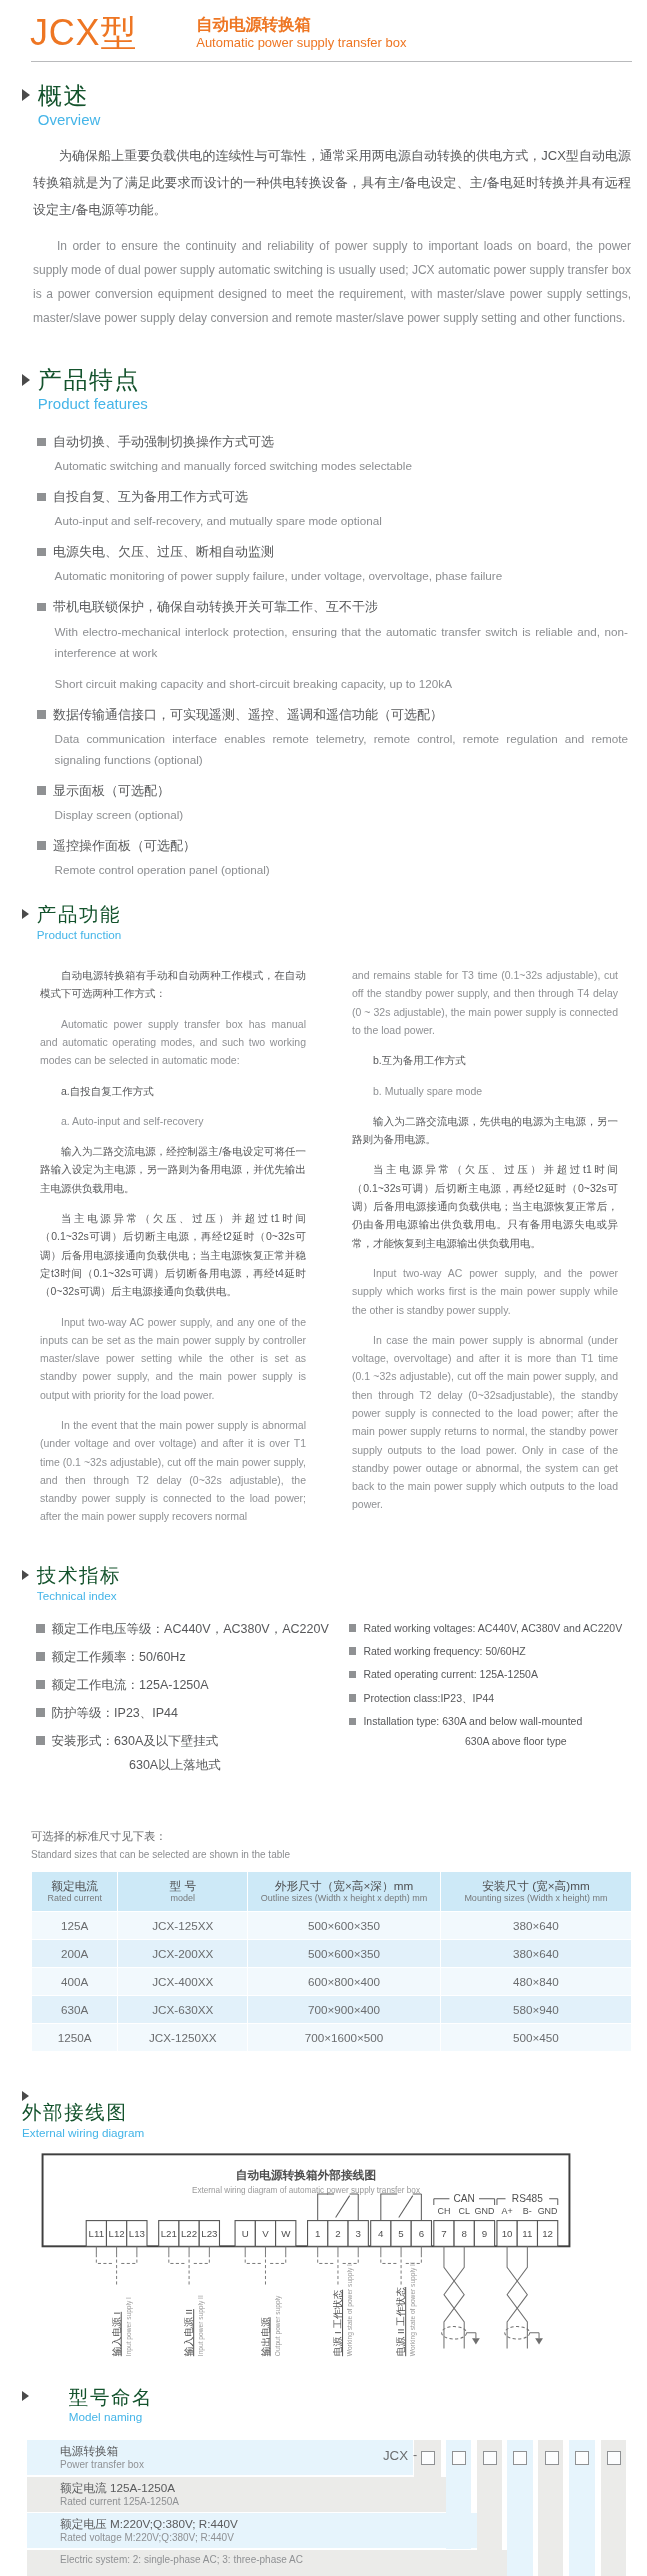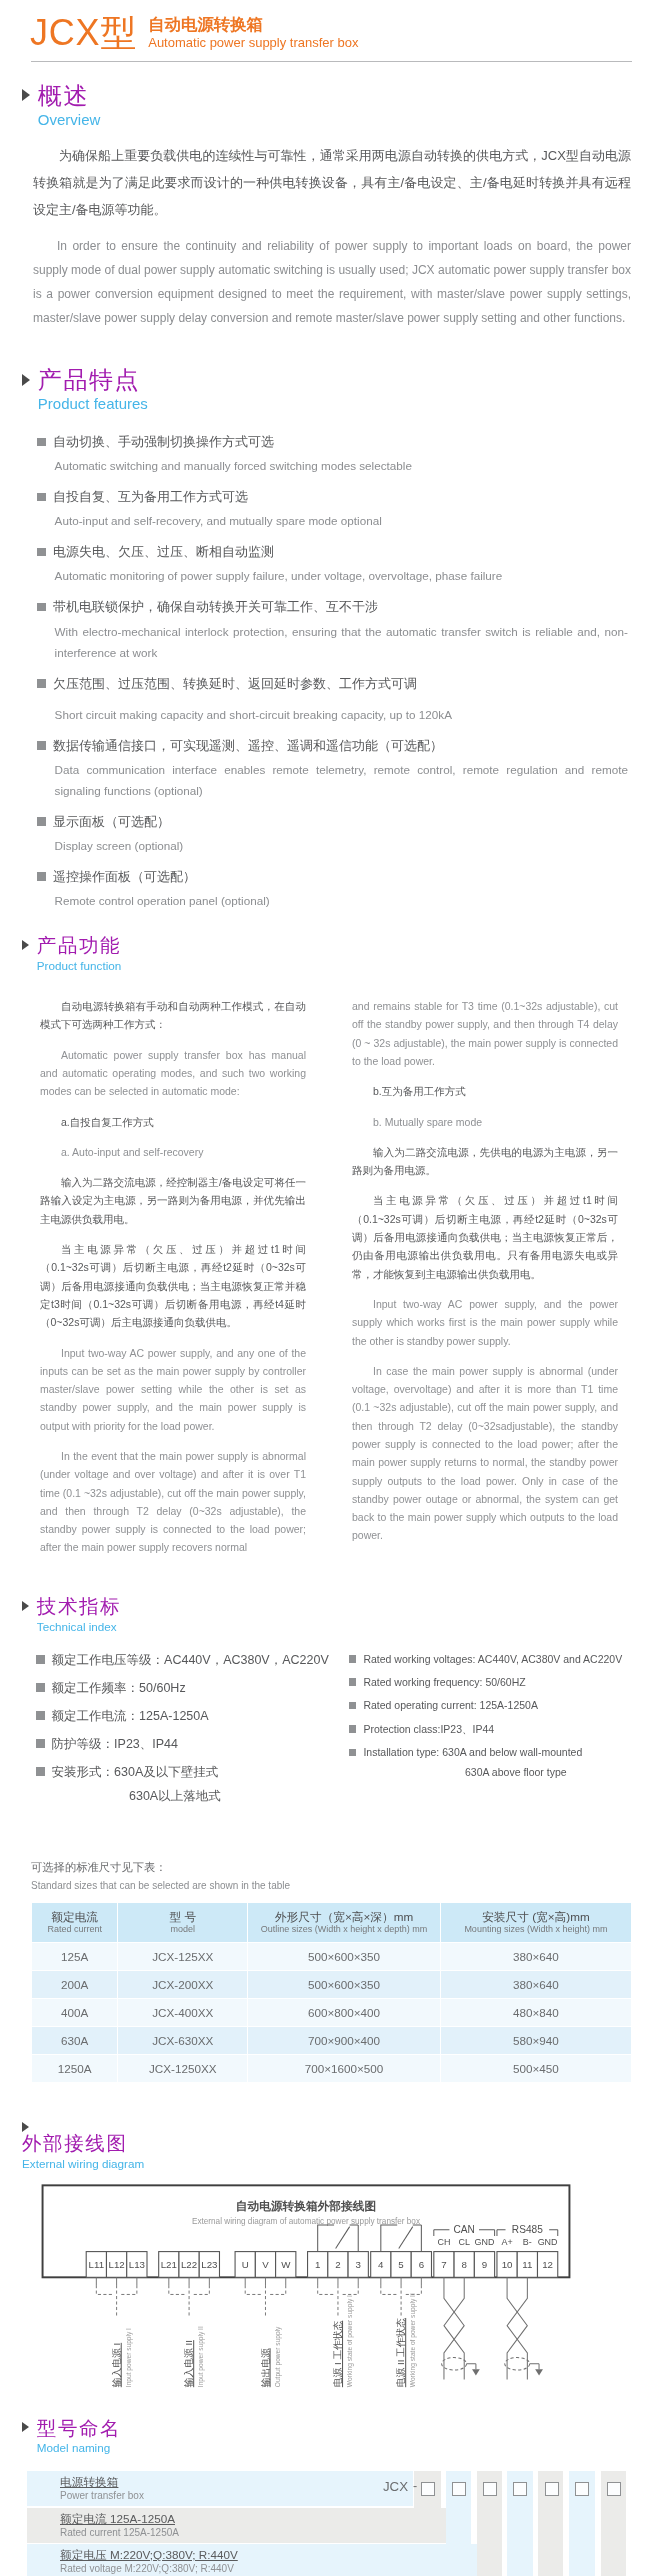--- a/index.html
+++ b/index.html
@@ -1,31 +1,31 @@
 <!DOCTYPE html>
 <html style="font-size:12.5px"><head>
 <meta charset="utf-8">
 <style>
   html,body{margin:0;padding:0;background:#ffffff;}
   body{width:648px;height:2576px;overflow:hidden;font-family:"Liberation Sans",sans-serif;position:relative;}
   .page{width:648px;position:relative;}
 
   
-  .hdr{display:flex;align-items:flex-start;padding:12.5px 15.6px 0 30px;}
+  .hdr{display:flex;align-items:flex-start;padding:12.5px 15.6px 0 30px;gap:48px;}
   .hdr-model{font-size:36px;line-height:39px;color:#ee7623;letter-spacing:0.8px;}
   .hdr-titles{margin-left:11px;margin-top:1.6px;}
   .hdr-zh{font-size:16.4px;font-weight:bold;color:#ee7623;line-height:20px;}
   .hdr-en{font-size:13px;color:#ee7623;line-height:17px;}
   .hdr-rule{height:0.8px;background:#b9babc;margin:9.4px 15.6px 0 31px;}
 
   
   .sec{display:flex;align-items:flex-start;margin-left:22px;}
   .sec .tri{width:0;height:0;border-left:8.6px solid #4a4a4a;border-top:6.2px solid transparent;border-bottom:6.2px solid transparent;margin-top:7.8px;margin-right:7.8px;}
   .sec.small .tri{border-left-width:7px;border-top-width:5.5px;border-bottom-width:5.5px;margin-top:5.5px;}
-  .sec-zh{font-size:24px;color:#a21caf;line-height:28px;letter-spacing:1.6px;}
+  .sec-zh{font-size:24px;color:#14532d;line-height:28px;letter-spacing:1.6px;}
   .sec-en{font-size:15px;color:#45b5e8;line-height:20px;}
   .sec.small .sec-zh{font-size:19.5px;line-height:23.4px;}
   .sec.small .sec-en{font-size:11.7px;line-height:16.4px;}
 
   
   .para-zh{margin:12.5px 17px 0 33px;font-size:13px;color:#57585a;line-height:27px;text-align:justify;text-indent:2em;}
   .para-en{margin:11px 17px 0 33px;font-size:12px;color:#8c8e91;line-height:24px;text-align:justify;text-indent:2em;}
 
   
   .feats{margin:17px 17px 0 53px;}
@@ -65,21 +65,21 @@
   table.sizes tr.odd td{background:#f2f9fd;}
   table.sizes tr.even td{background:#e2f1fa;}
 
   
   .wiring-svg{display:block;margin:11px 0 0 33px;}
 
   
   .ladder{position:relative;margin:14px 0 0 27px;width:607px;height:294px;}
   .lrow{position:absolute;left:0;height:35px;}
   .lrow .lt{padding:3.1px 0 0 33px;}
-  .lrow .lt-zh{font-size:11.7px;color:#5a5b5d;line-height:15.6px;text-decoration:underline;}
+  .lrow .lt-zh{font-size:11.7px;color:#5a5b5d;line-height:15.6px;}
   .lrow .lt-en{font-size:10px;color:#8f9194;line-height:14px;}
   .bg-blue{background:#e6f4fc;}
   .bg-gray{background:#ebebe9;}
   .strip{position:absolute;top:0;width:26.5px;}
   .lbox{position:absolute;top:11.7px;width:11.7px;height:11.7px;border:0.8px solid #8f9193;background:#fcfdfe;}
   .jcx{position:absolute;top:7.8px;left:337px;width:44px;font-size:13.3px;color:#6b6d6f;text-align:right;}
   .lsep{position:absolute;top:8.6px;left:386px;font-size:12.5px;color:#6b6d6f;}
 </style>
 </head>
 <body>
@@ -123,21 +123,20 @@
     </div>
     <div class="feat">
       <div class="feat-zh"><span class="sq"></span><span>电源失电、欠压、过压、断相自动监测</span></div>
       <div class="feat-en">Automatic monitoring of power supply failure, under voltage, overvoltage, phase failure</div>
     </div>
     <div class="feat">
       <div class="feat-zh"><span class="sq"></span><span>带机电联锁保护，确保自动转换开关可靠工作、互不干涉</span></div>
       <div class="feat-en">With electro-mechanical interlock protection, ensuring that the automatic transfer switch is reliable and, non-interference at work</div>
     </div>
     <div class="feat">
-      <div class="feat-zh"><span class="sq"></span><span>欠压范围、过压范围、转换延时、返回延时参数、工作方式可调</span></div>
     </div>
     <div class="feat">
       <div class="feat-en">Short circuit making capacity and short-circuit breaking capacity, up to 120kA</div>
     </div>
     <div class="feat">
       <div class="feat-zh"><span class="sq"></span><span>数据传输通信接口，可实现遥测、遥控、遥调和遥信功能（可选配）</span></div>
       <div class="feat-en">Data communication interface enables remote telemetry, remote control, remote regulation and remote signaling functions (optional)</div>
     </div>
     <div class="feat">
       <div class="feat-zh"><span class="sq"></span><span>显示面板（可选配）</span></div>
@@ -397,21 +396,21 @@
 
     <g stroke="#6f6f6f" stroke-width="1.3" fill="none">
       <path d="M608,121 L608,148 L634,183 L608,218 L608,252"></path>
       <path d="M634,121 L634,148 L608,183 L634,218 L634,252"></path>
       <ellipse cx="621" cy="232" rx="16" ry="8" stroke-dasharray="4 3"></ellipse>
       <path d="M637,232 H649 M649,232 V239"></path>
     </g>
     <polygon points="644,239 654,239 649,247" fill="#6f6f6f"></polygon>
   </svg>
 
-  <div class="sec small" style="margin-top:22px;">
+  <div class="sec small" style="margin-top:22px;gap:32px;">
     <div class="tri"></div>
     <div>
       <div class="sec-zh">型号命名</div>
       <div class="sec-en">Model naming</div>
     </div>
   </div>
 
   <div class="ladder">
 
     <div class="lrow bg-blue" style="top:0;width:386px;">

